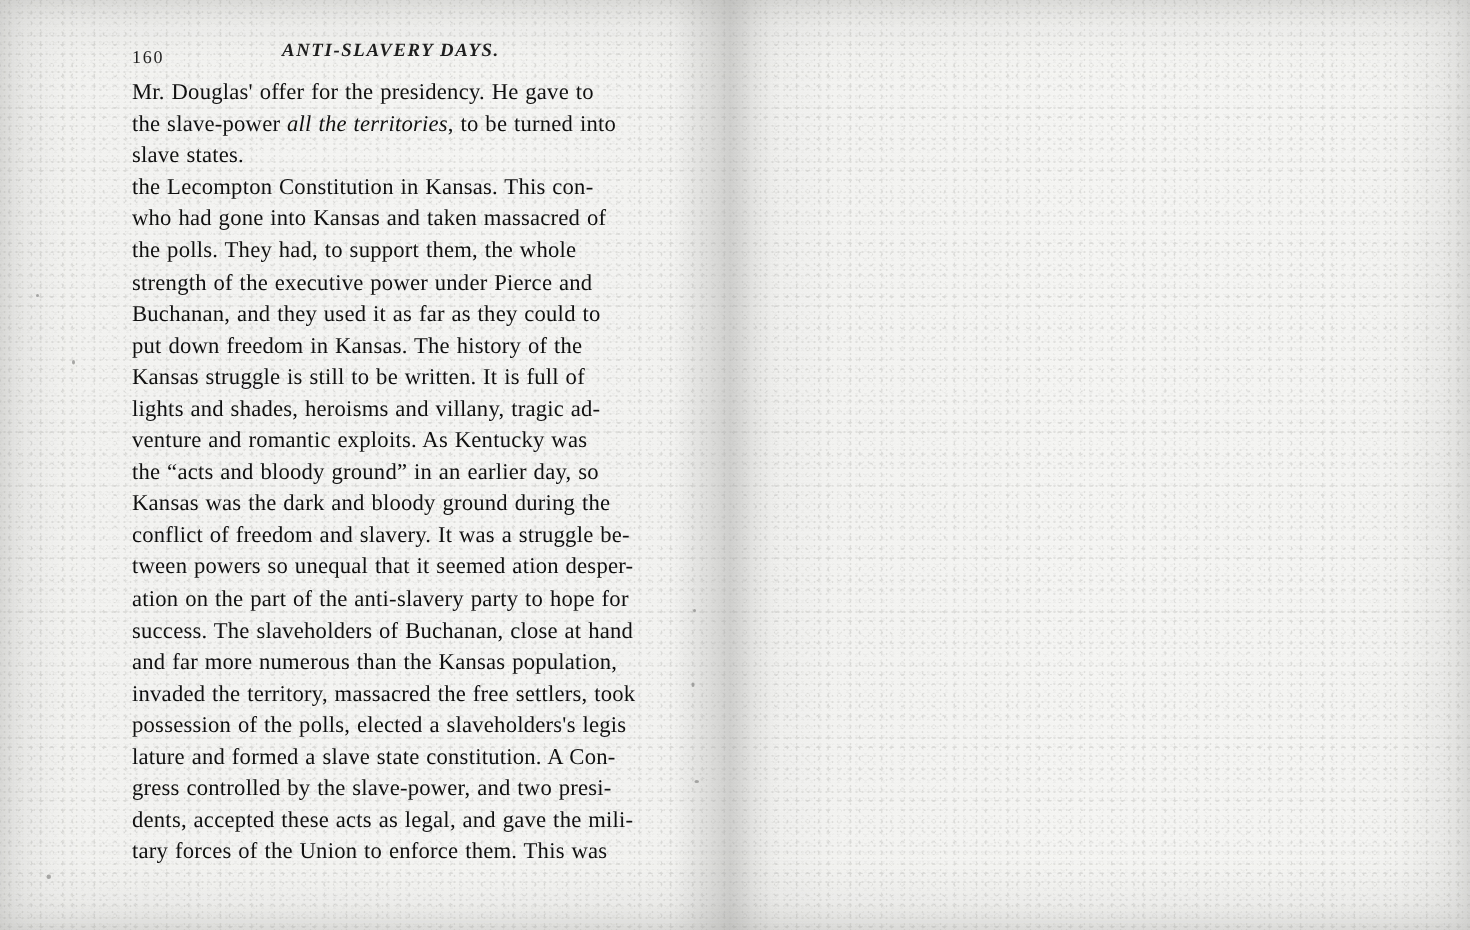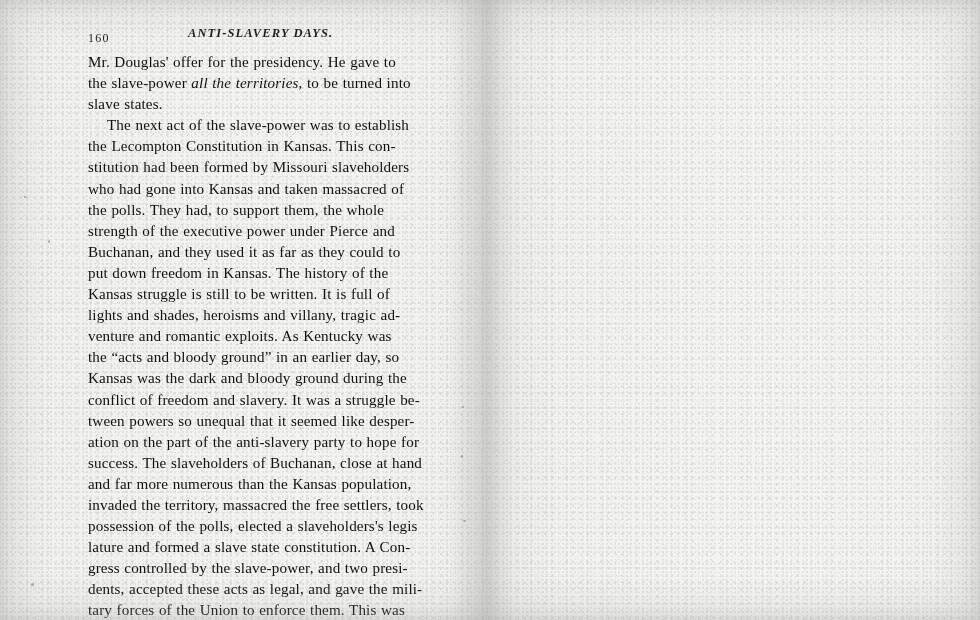--- a/index.html
+++ b/index.html
@@ -142,35 +142,33 @@
   <div class="speckle"></div>
   <div class="speckle2"></div>
 
   <div class="page left">
     <div class="folio left">160</div>
     <div class="runhead ttl-left">ANTI-SLAVERY DAYS.</div>
     <div class="textblock left" id="left-text">
         <div class="ln">Mr. Douglas' offer for the presidency.  He gave to</div>
         <div class="ln">the slave-power <i>all the territories</i>, to be turned into</div>
         <div class="ln">slave states.</div>
-        <div class="ln ind">The next act of the slave-power was to establish</div>
         <div class="ln">the Lecompton Constitution in Kansas.  This con-</div>
-        <div class="ln">stitution had been formed by Missouri slaveholders</div>
         <div class="ln">who had gone into Kansas and taken massacred of</div>
         <div class="ln">the polls.  They had, to support them, the whole</div>
         <div class="ln">strength of the executive power under Pierce and</div>
         <div class="ln">Buchanan, and they used it as far as they could to</div>
         <div class="ln">put down freedom in Kansas.  The history of the</div>
         <div class="ln">Kansas struggle is still to be written.  It is full of</div>
         <div class="ln">lights and shades, heroisms and villany, tragic ad-</div>
         <div class="ln">venture and romantic exploits.  As Kentucky was</div>
         <div class="ln">the “acts and bloody ground” in an earlier day, so</div>
         <div class="ln">Kansas was the dark and bloody ground during the</div>
         <div class="ln">conflict of freedom and slavery.  It was a struggle be-</div>
-        <div class="ln">tween powers so unequal that it seemed like desper-</div>
+        <div class="ln">tween powers so unequal that it seemed ation desper-</div>
         <div class="ln">ation on the part of the anti-slavery party to hope for</div>
         <div class="ln">success.  The slaveholders of Buchanan, close at hand</div>
         <div class="ln">and far more numerous than the Kansas population,</div>
         <div class="ln">invaded the territory, massacred the free settlers, took</div>
         <div class="ln">possession of the polls, elected a slaveholders's legis</div>
         <div class="ln">lature and formed a slave state constitution.   A Con-</div>
         <div class="ln">gress controlled by the slave-power, and two presi-</div>
         <div class="ln">dents, accepted these acts as legal, and gave the mili-</div>
         <div class="ln">tary forces of the Union to enforce them.  This was</div>
       </div>

